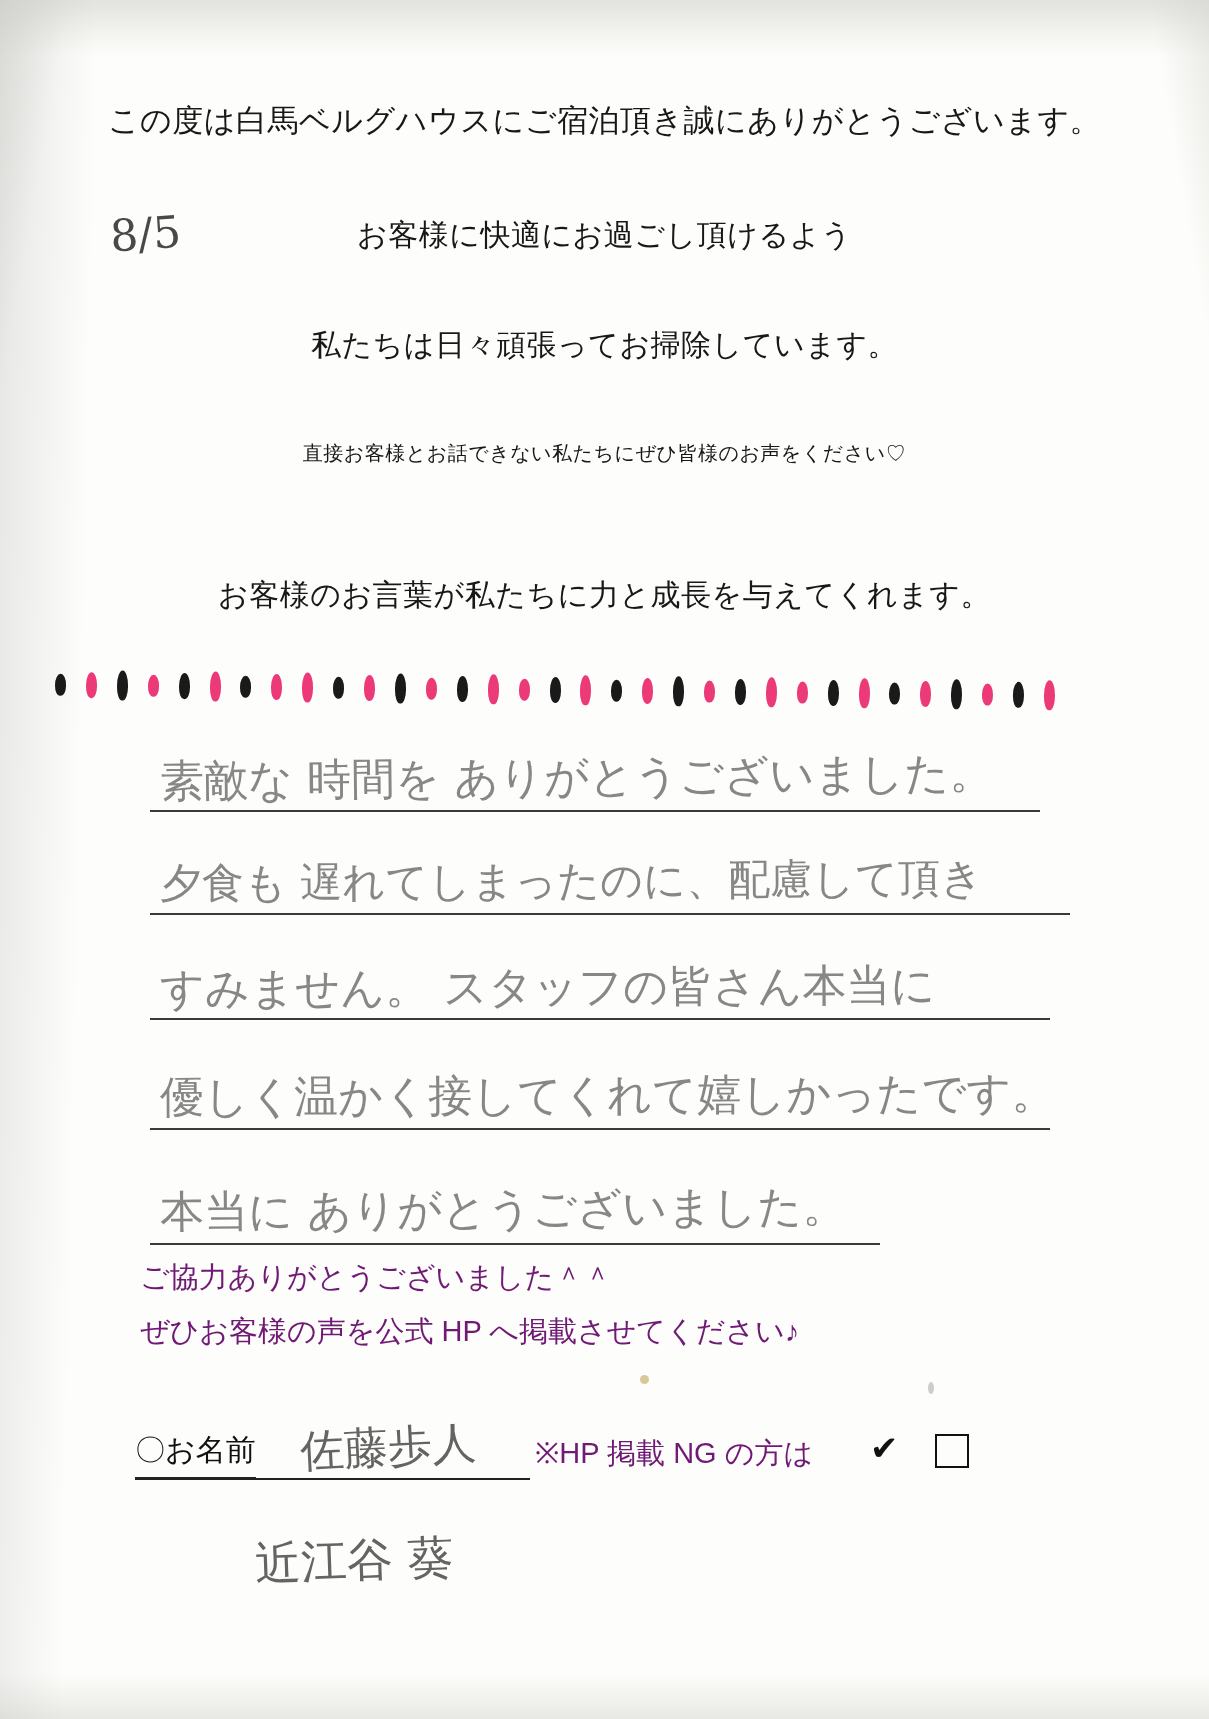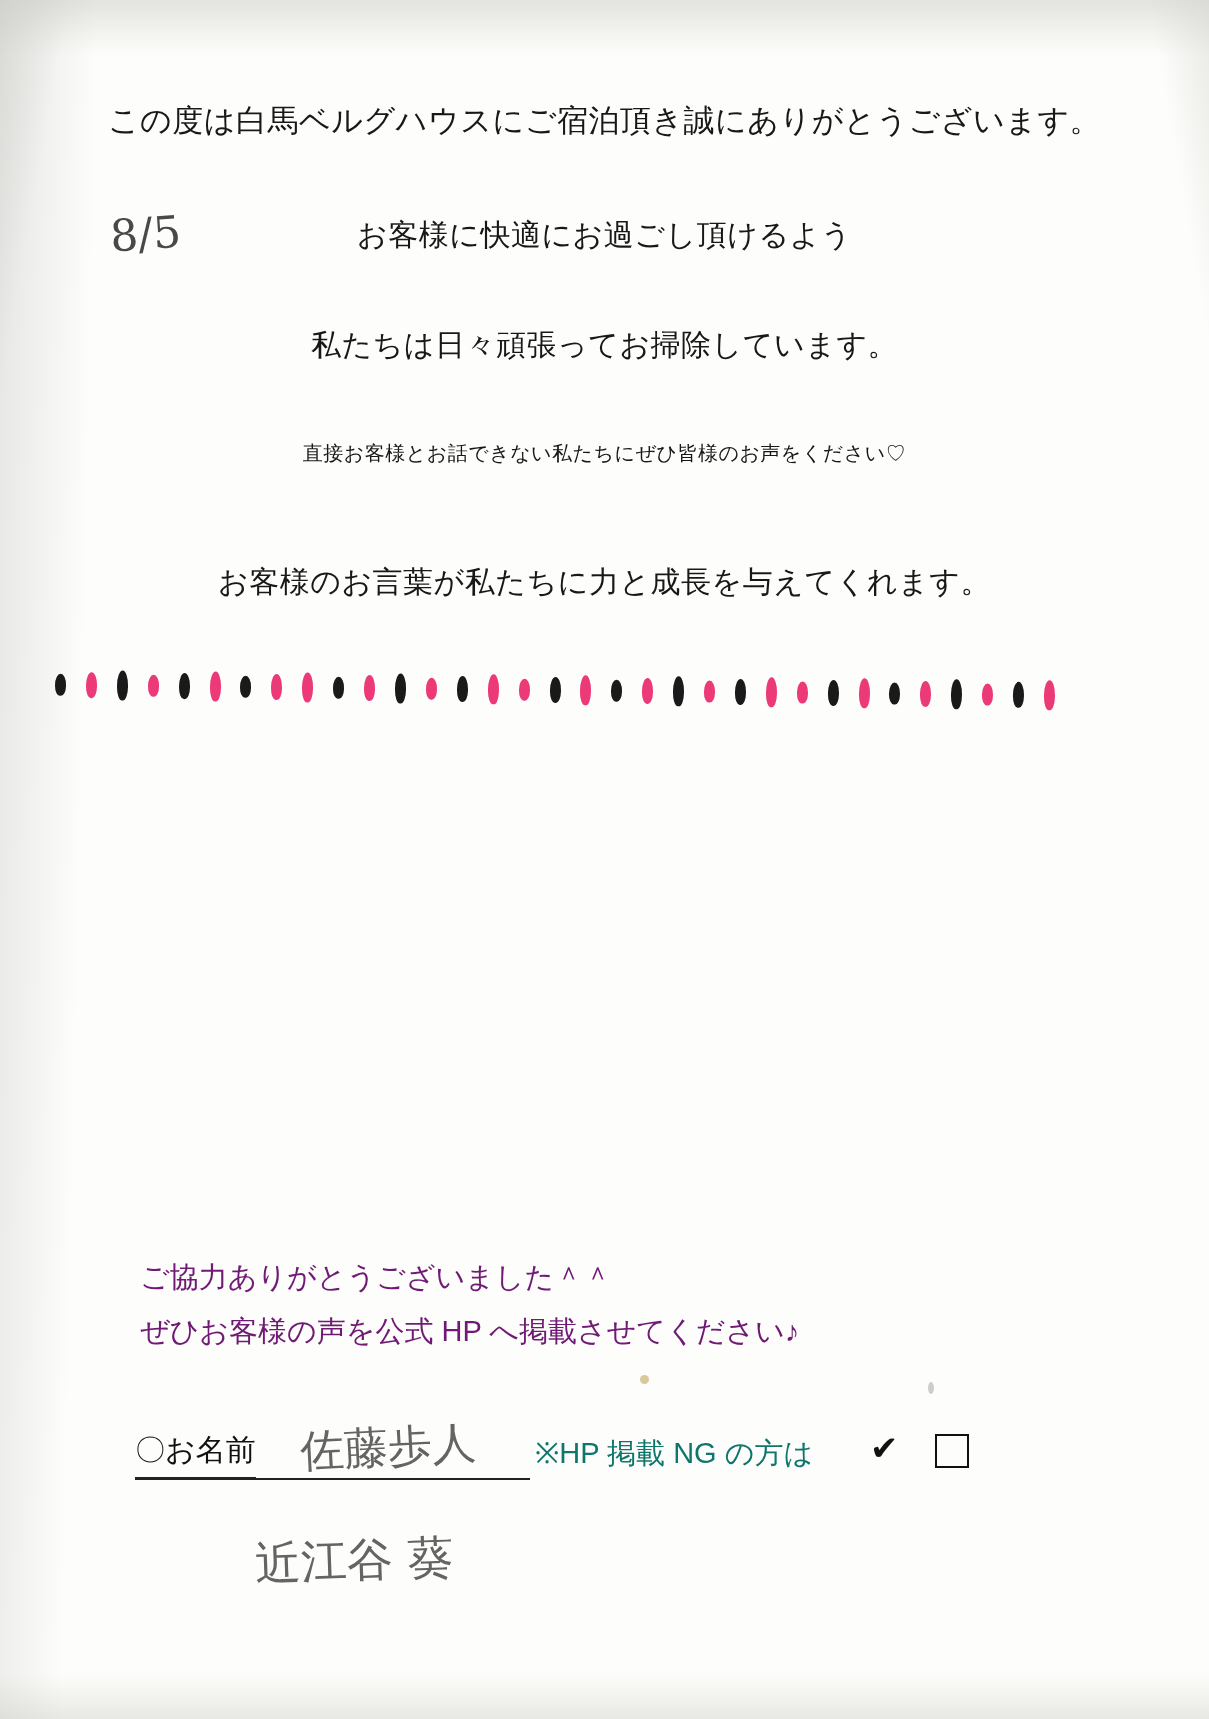--- a/index.html
+++ b/index.html
@@ -45,21 +45,21 @@
     text-align: center;
     color: #181818;
     font-size: 30px;
     letter-spacing: 0.5px;
     white-space: nowrap;
   }
   .l1 { top: 100px; font-size: 31px; }
   .l2 { top: 215px; font-size: 30px; }
   .l3 { top: 325px; font-size: 30px; }
   .l4 { top: 440px; font-size: 20px; }
-  .l5 { top: 562px; font-size: 30px; }
+  .l5 { top: 575px; font-size: 30px; }
 
   .handdate {
     position: absolute;
     left: 110px;
     top: 208px;
     font-family: "DejaVu Serif", serif;
     font-size: 44px;
     color: #2a2a2a;
     transform: rotate(-4deg);
     opacity: 0.85;
@@ -145,21 +145,21 @@
     font-size: 44px;
     color: #4a4a4a;
     opacity: 0.85;
     transform: rotate(-3deg);
   }
   .ng-label {
     position: absolute;
     left: 400px;
     top: 2px;
     font-size: 29px;
-    color: #0f766e;
+    color: #701a75;
     white-space: nowrap;
   }
   .check-mark {
     position: absolute;
     left: 735px;
     top: -2px;
     font-size: 34px;
     color: #111;
   }
   .check-box {
@@ -230,20 +230,33 @@
       <span class="dot black" style="height: 26px;"></span>
       <span class="dot pink" style="height: 30px;"></span>
       <span class="dot black" style="height: 22px;"></span>
       <span class="dot pink" style="height: 26px;"></span>
       <span class="dot black" style="height: 30px;"></span>
       <span class="dot pink" style="height: 22px;"></span>
       <span class="dot black" style="height: 26px;"></span>
       <span class="dot pink" style="height: 30px;"></span>
     </div>
 
+  <div class="hw-area">
+    <div class="hw-line" style="left:150px; top:92px; width:890px;"></div>
+    <div class="hw-line" style="left:150px; top:195px; width:920px;"></div>
+    <div class="hw-line" style="left:150px; top:300px; width:900px;"></div>
+    <div class="hw-line" style="left:150px; top:410px; width:900px;"></div>
+    <div class="hw-line" style="left:150px; top:525px; width:730px;"></div>
+
+    <div class="hw-text" style="left:160px; top:30px; font-size:44px; transform: rotate(-0.6deg);">素敵な 時間を ありがとうございました。</div>
+    <div class="hw-text" style="left:160px; top:135px; font-size:42px; transform: rotate(-0.4deg);">夕食も 遅れてしまったのに、配慮して頂き</div>
+    <div class="hw-text" style="left:160px; top:240px; font-size:44px; transform: rotate(-0.3deg);">すみません。 スタッフの皆さん本当に</div>
+    <div class="hw-text" style="left:160px; top:348px; font-size:44px; transform: rotate(-0.3deg);">優しく温かく接してくれて嬉しかったです。</div>
+    <div class="hw-text" style="left:160px; top:462px; font-size:44px; transform: rotate(-0.5deg);">本当に ありがとうございました。</div>
+  </div>
 
   <div class="closing c1">ご協力ありがとうございました＾＾</div>
   <div class="closing c2">ぜひお客様の声を公式 HP へ掲載させてください♪</div>
 
   <div class="name-row">
     <div class="name-label">〇お名前</div>
     <div class="name-rule"></div>
     <div class="name-hw">佐藤歩人</div>
     <div class="ng-label">※HP 掲載 NG の方は</div>
     <div class="check-mark">✔</div>

